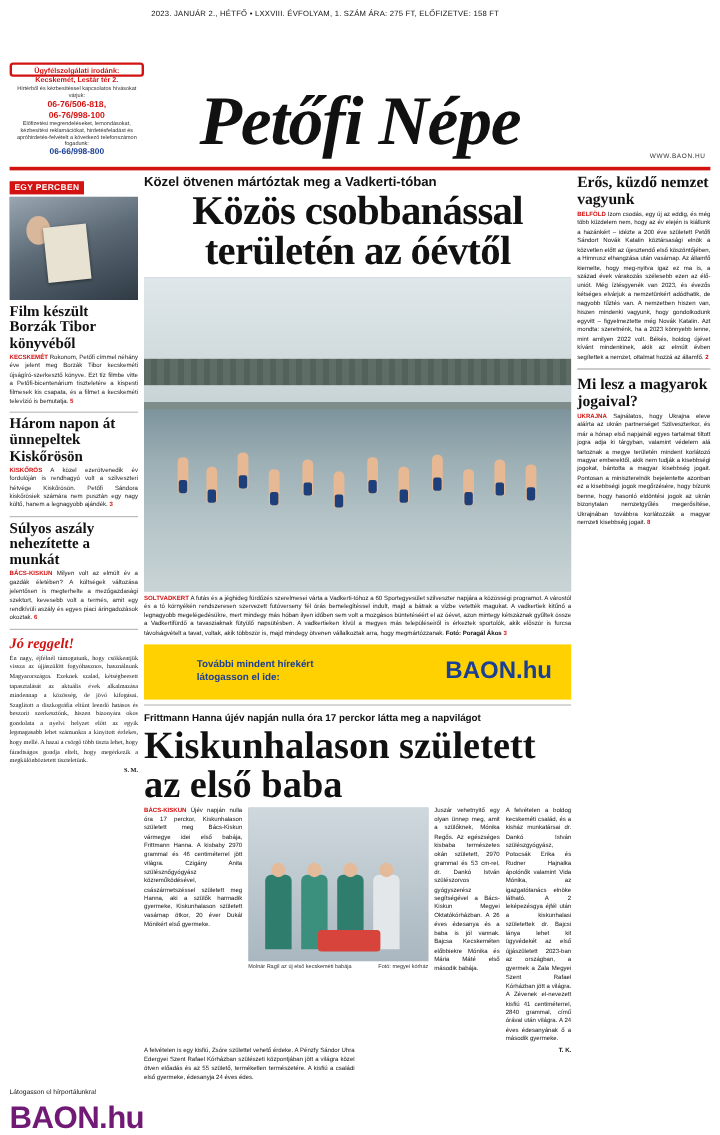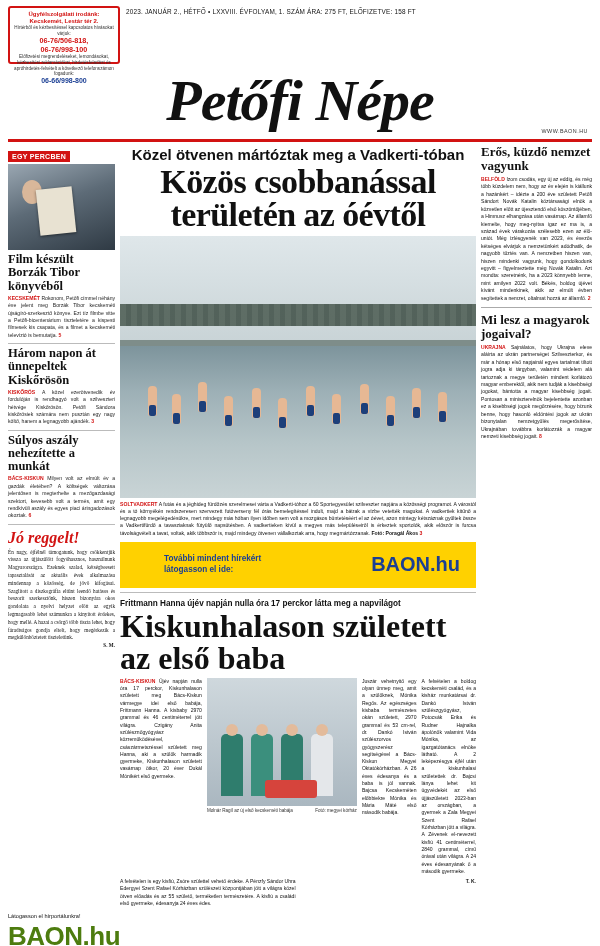--- a/index.html
+++ b/index.html
@@ -12,21 +12,21 @@
     position:relative;
     overflow:hidden;
   }
   .page { width:600px; height:946px; position:relative; background:#fff; padding:6px 8px 0 8px; }
 
   
   .topstrip { display:flex; gap:6px; height:58px; }
   .ugyfel {
     width:112px; border:2px solid #d21312; border-radius:3px;
     background:#fff; padding:3px 3px 2px 3px; font-size:5.2px; line-height:1.25;
-    font-family:"Liberation Sans", sans-serif; color:#111; text-align:center;
+    font-family:"Liberation Sans", sans-serif; color:#111; text-align:center;margin-top:46px;
   }
   .ugyfel .hd { color:#d21312; font-weight:bold; font-size:6px; line-height:1.15; }
   .ugyfel .ph { color:#d21312; font-weight:bold; font-size:7.2px; }
   .ugyfel .sm { font-size:4.6px; color:#333; }
   .ugyfel .ph2 { color:#1b3f94; font-weight:bold; font-size:7px; }
 
   .dateline {
     flex:1; font-family:"Liberation Sans", sans-serif;
     font-size:6.4px; letter-spacing:.2px; padding-top:2px; color:#111;
   }
@@ -77,27 +77,27 @@
   .photoL .face { position:absolute; left:14px; top:16px; width:20px; height:24px;
     border-radius:50%; background:#d9b79a; }
   .hlL { font-family:"Liberation Serif",serif; font-weight:bold; font-size:12.5px;
     line-height:1.06; margin:3px 0 2px 0; }
   .lead { font-family:"Liberation Sans",sans-serif; font-size:5.1px; line-height:1.45; text-align:justify; color:#222; }
   .lead .kicker { color:#d21312; font-weight:bold; }
   .pg { color:#d21312; font-weight:bold; }
   .sep { height:1px; background:#bbb; margin:4px 0 3px 0; }
 
   .jo-reggelt { color:#d21312; font-family:"Liberation Serif",serif; font-weight:bold;
-    font-style:italic; font-size:16px; margin:4px 0 2px 0; }
+    font-style:italic; font-size:12px; margin:4px 0 2px 0; }
   .colL .body { font-family:"Liberation Serif",serif; font-size:5.2px; line-height:1.5; text-align:justify; }
   .sign { text-align:right; font-weight:bold; font-size:5.2px; font-family:"Liberation Serif",serif; }
 
   
-  .overline { font-family:"Liberation Sans",sans-serif; font-weight:bold; font-size:15px;
-    text-align:center; margin:1px 0 2px 0; }
+  .overline { font-family:"Liberation Sans",sans-serif; font-weight:bold; font-size:11px;
+    margin:1px 0 2px 0; }
   .bighead { font-family:"Liberation Serif",serif; font-weight:bold; font-size:34px;
     line-height:0.98; text-align:center; margin:0 0 4px 0; letter-spacing:-0.6px; }
   .mainphoto { width:100%; height:262px; position:relative; overflow:hidden; background:#b9c9cf; }
   .mp-sky { position:absolute; inset:0 0 58% 0; background:linear-gradient(180deg,#dfe7ea,#c8d3d6); }
   .mp-water { position:absolute; top:42%; left:0; right:0; bottom:0;
     background:linear-gradient(180deg,#7d949c 0%,#9db0b6 30%,#b7c6c9 65%,#c9d4d6 100%); }
   .mp-shore { position:absolute; top:40%; left:0; right:0; height:7px; background:#5e6f6a; opacity:.7;}
   .mp-trees { position:absolute; top:26%; left:0; right:0; height:22px;
     background:repeating-linear-gradient(90deg,#4a5a50 0 6px,#3d4d44 6px 11px); opacity:.85; }
   .swimmer { position:absolute; width:9px; height:30px; background:#e6b894; border-radius:4px 4px 2px 2px; }
@@ -129,21 +129,21 @@
   .rhead { font-family:"Liberation Serif",serif; font-weight:bold; font-size:13px; line-height:1.08; margin:0 0 3px 0; }
   .rbody { font-family:"Liberation Sans",sans-serif; font-size:5.05px; line-height:1.47; text-align:justify; }
   .rbody .kicker { color:#d21312; font-weight:bold; }
   .rule-grey { height:1px; background:#aaa; margin:5px 0; }
 
   
   .bottompromo { display:flex; gap:6px; align-items:flex-end; margin-top:6px; }
   .bp-left { width:182px; }
   .bp-left .lbl { font-family:"Liberation Sans",sans-serif; font-size:5.6px; margin-bottom:2px; }
   .bp-left .baon { font-family:"Liberation Sans",sans-serif; font-weight:bold; font-size:26px; color:#1b3f94; letter-spacing:-.5px; }
-  .bp-left .baon span { color:#4d7c0f; }
+  .bp-left .baon span { color:#701a75; }
 
   .footer { display:flex; gap:6px; margin-top:4px; align-items:stretch; height:52px; }
   .barcode { width:124px; height:48px; position:relative; background:#fff; }
   .barcode .bars { position:absolute; inset:0 0 8px 0;
     background:repeating-linear-gradient(90deg,#111 0 1px,#fff 1px 3px,#111 3px 4px,#fff 4px 7px); }
   .barcode .code2 { position:absolute; top:-7px; right:2px; font-size:4.6px; font-family:"Liberation Sans",sans-serif;}
   .impressum { flex:1; font-family:"Liberation Sans",sans-serif; font-size:5.1px; line-height:1.5; padding-top:4px; }
   .impressum b { font-weight:bold; }
   .impressum .red { color:#d21312; font-weight:bold; }
   .weather { width:96px; border-left:1px solid #ccc; display:flex; align-items:center; justify-content:space-around; }

